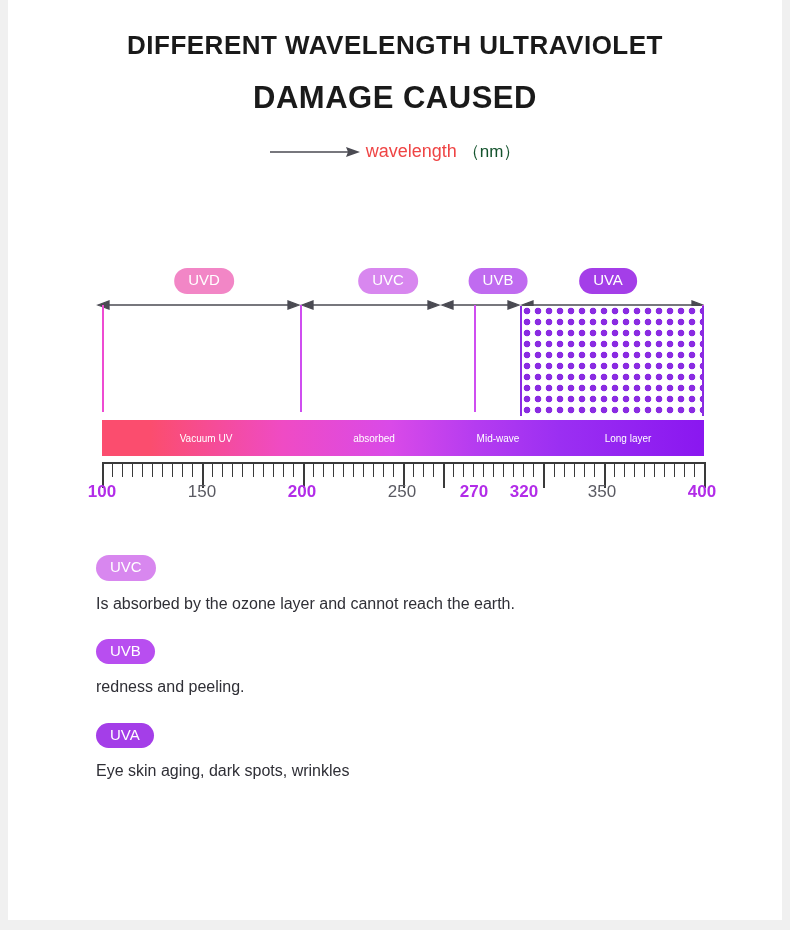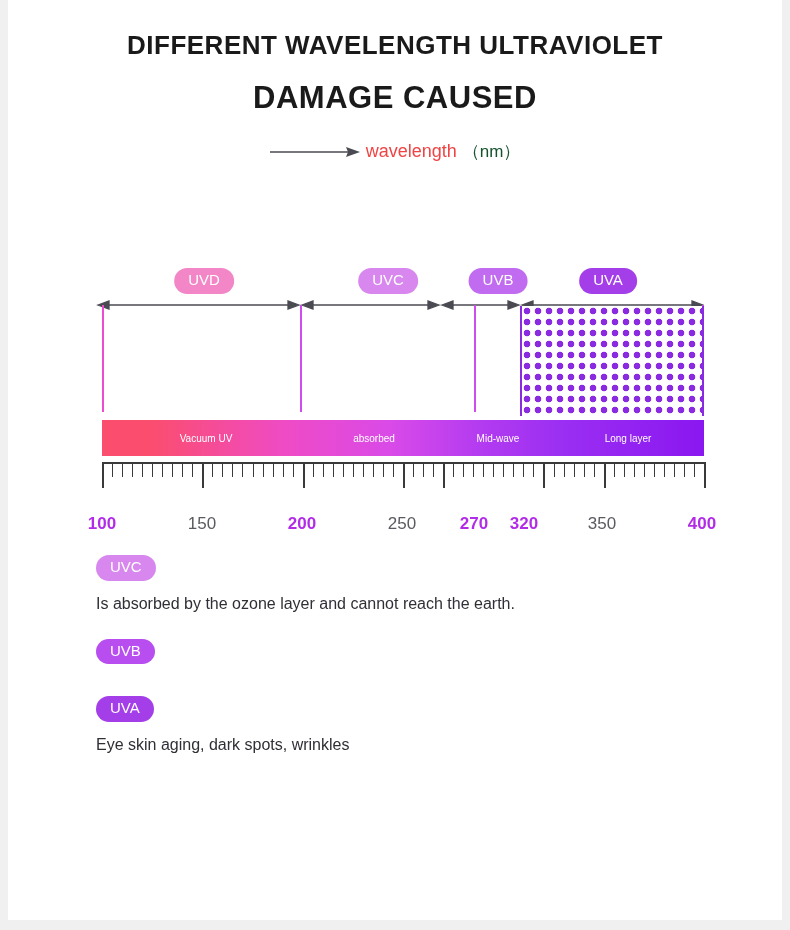--- a/index.html
+++ b/index.html
@@ -177,21 +177,21 @@
     top: 0;
     width: 1px;
     background: #3a3a3a;
   }
   .tick.major { height: 26px; width: 2px; }
   .tick.minor { height: 15px; }
 
   
   .axnum {
     position: absolute;
-    top: 274px;
+    top: 242px;
     transform: translateX(-50%);
     font-size: 17px;
     white-space: nowrap;
   }
   .axnum.hl { color: #b22ce8; font-weight: bold; }
   .axnum.gy { color: #5a5a62; }
 
   
   .legend {
     position: absolute;
@@ -360,20 +360,21 @@
 
   <div class="legend">
 
     <div class="legend-block">
       <div class="legend-pill uvc">UVC</div>
       <div class="legend-line">Is absorbed by the ozone layer and cannot reach the earth.</div>
     </div>
 
     <div class="legend-block">
       <div class="legend-pill uvb">UVB</div>
+      <div class="legend-line">redness and peeling.</div>
     </div>
 
     <div class="legend-block">
       <div class="legend-pill uva">UVA</div>
       <div class="legend-line">Eye skin aging, dark spots, wrinkles</div>
     </div>
 
   </div>
 </div>
 

